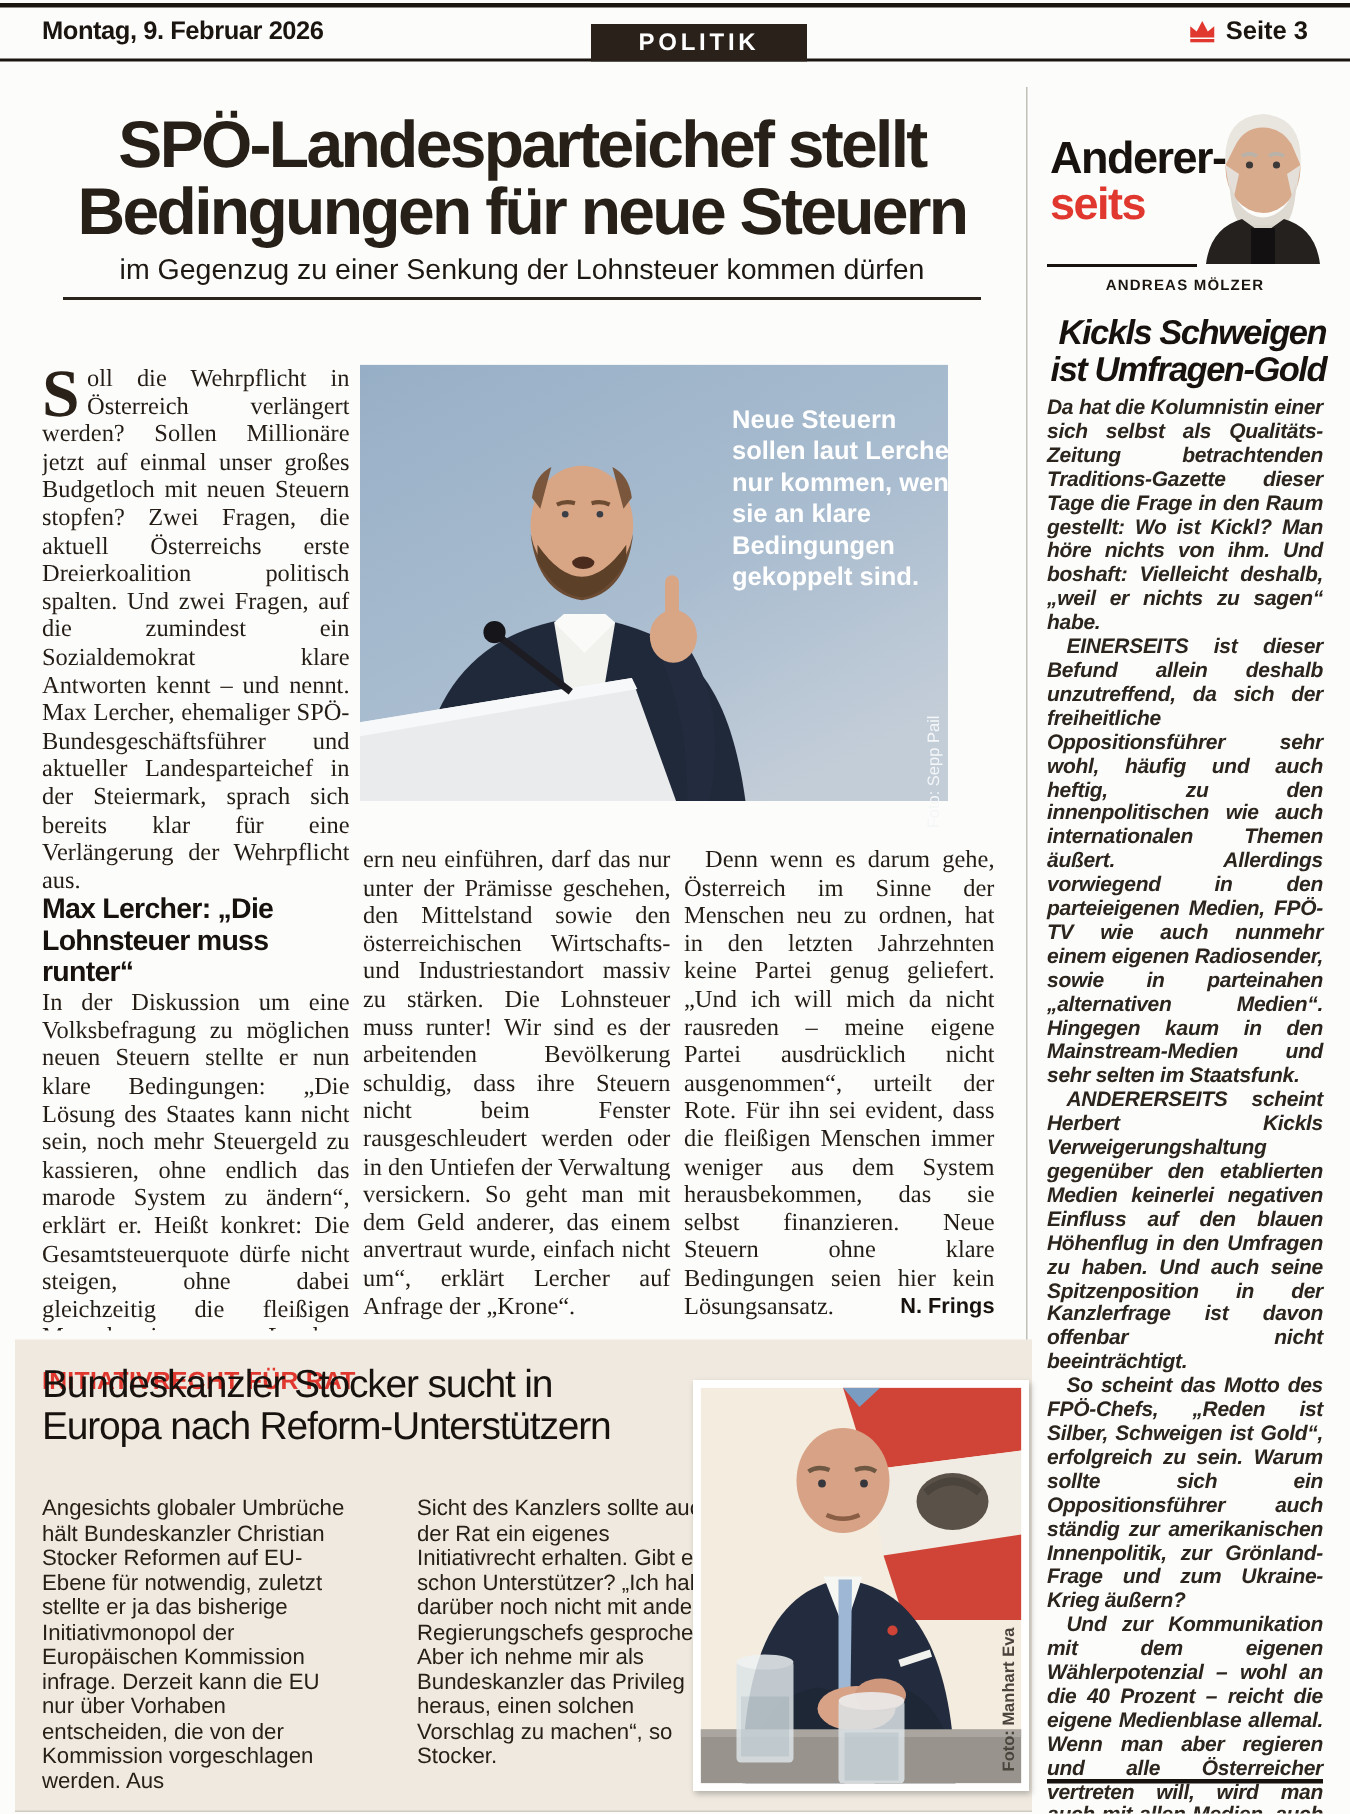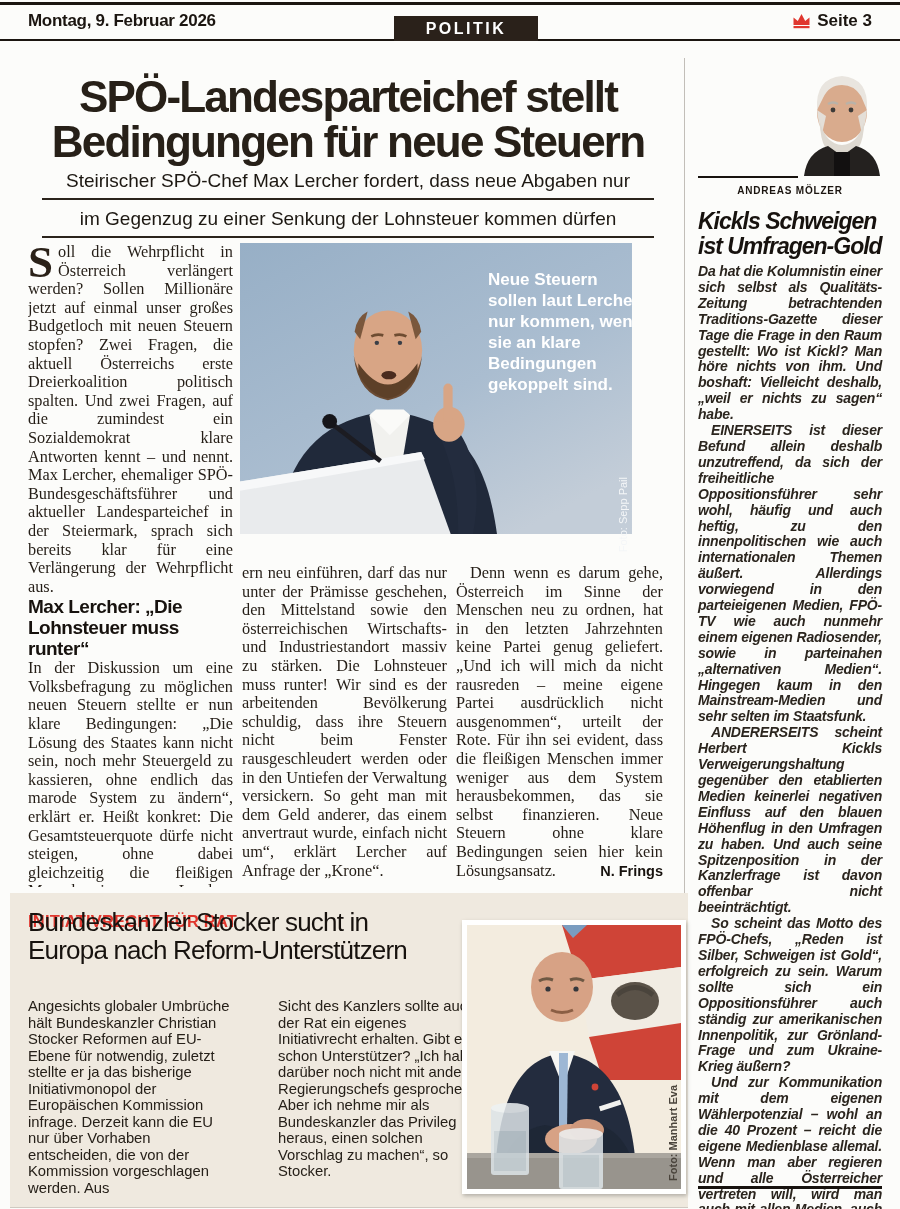--- a/index.html
+++ b/index.html
@@ -47,21 +47,21 @@
   
   .vdivider { position:absolute; left:684px; top:58px; width:1px; height:1140px; background:#c2beb8; }
   .sb-title { position:absolute; left:700px; top:90px; font-weight:bold; font-size:30px; line-height:31px;
               letter-spacing:-1px; color:#17120e; z-index:2; }
   .sb-title .red { color:#e0372e; }
   .sb-portrait { position:absolute; left:798px; top:64px; width:84px; height:112px; }
   .sb-rule  { position:absolute; left:698px; top:176px; width:100px; height:2px; background:#17120e; }
   .sb-author{ position:absolute; left:698px; top:185px; width:184px; text-align:center; font-weight:bold;
               font-size:10px; letter-spacing:0.8px; color:#1b1510; }
   .sb-coltitle { position:absolute; left:698px; top:209px; width:186px; font-weight:bold; font-style:italic;
-              font-size:23px; line-height:25px; letter-spacing:-1px; color:#17120e; }
+              font-size:23px; line-height:25px; letter-spacing:-1px; color:#17120e;text-align:right; }
   .sb-body  { position:absolute; left:698px; top:264px; width:184px; font-style:italic; font-weight:bold;
               font-size:14px; line-height:15.9px; letter-spacing:-0.2px; text-align:justify; color:#2b251e; }
   .sb-body p { margin:0; }
   .sb-body p + p { text-indent:13px; }
   .sb-endrule { position:absolute; left:698px; top:1186px; width:184px; height:3px; background:#17120e; }
 
   
   .bottom-panel { position:absolute; left:10px; top:893px; width:678px; height:314px; background:#efe9df;
                   box-shadow:0 1px 0 #cfcac1; }
   .b-kicker   { position:absolute; left:28px; top:912px; color:#e0372e; font-weight:bold; font-size:16.5px;
@@ -95,21 +95,20 @@
     </span>
     <span>Seite 3</span>
   </div>
   <div class="top-rule2"></div>
 
   <div class="headline">
     <span>SPÖ-Landesparteichef stellt</span><br>
     <span>Bedingungen für neue Steuern</span>
   </div>
   <div class="deck">
-    <span class="deck-line">Steirischer SPÖ-Chef Max Lercher fordert, dass neue Abgaben nur</span>
     <span class="deck-line">im Gegenzug zu einer Senkung der Lohnsteuer kommen dürfen</span>
   </div>
 
   <div class="col col-1">
     <p><span class="dropcap">S</span><span>oll die Wehrpflicht in Österreich verlängert werden? Sollen Millionäre jetzt auf einmal unser großes Budgetloch mit neuen Steuern stopfen? Zwei Fragen, die aktuell Österreichs erste Dreierkoalition politisch spalten. Und zwei Fragen, auf die zumindest ein Sozialdemokrat klare Antworten kennt – und nennt. Max Lercher, ehemaliger SPÖ-Bundesgeschäftsführer und aktueller Landesparteichef in der Steiermark, sprach sich bereits klar für eine Verlängerung der Wehrpflicht aus.</span></p>
     <p class="subhead">Max Lercher: „Die Lohnsteuer muss runter“</p>
     <p>In der Diskussion um eine Volksbefragung zu möglichen neuen Steuern stellte er nun klare Bedingungen: „Die Lösung des Staates kann nicht sein, noch mehr Steuergeld zu kassieren, ohne endlich das marode System zu ändern“, erklärt er. Heißt konkret: Die Gesamtsteuerquote dürfe nicht steigen, ohne dabei gleichzeitig die fleißigen Menschen in unserem Land zu entlasten. „Sollte der Bund tatsächlich Steu-</p>
   </div>
 
   <div class="photo-main">
@@ -155,20 +154,24 @@
 
   <div class="col col-2">
     <p>ern neu einführen, darf das nur unter der Prämisse geschehen, den Mittelstand sowie den österreichischen Wirtschafts- und Industriestandort massiv zu stärken. Die Lohnsteuer muss runter! Wir sind es der arbeitenden Bevölkerung schuldig, dass ihre Steuern nicht beim Fenster rausgeschleudert werden oder in den Untiefen der Verwaltung versickern. So geht man mit dem Geld anderer, das einem anvertraut wurde, einfach nicht um“, erklärt Lercher auf Anfrage der „Krone“.</p>
   </div>
   <div class="col col-3">
     <p class="indent">Denn wenn es darum gehe, Österreich im Sinne der Menschen neu zu ordnen, hat in den letzten Jahrzehnten keine Partei genug geliefert. „Und ich will mich da nicht rausreden – meine eigene Partei ausdrücklich nicht ausgenommen“, urteilt der Rote. Für ihn sei evident, dass die fleißigen Menschen immer weniger aus dem System herausbekommen, das sie selbst finanzieren. Neue Steuern ohne klare Bedingungen seien hier kein Lösungsansatz.</p>
     <div class="byline">N. Frings</div>
   </div>
 
   <div class="vdivider"></div>
+  <div class="sb-title">
+    <span>Anderer-</span><br>
+    <span class="red">seits</span>
+  </div>
   <div class="sb-portrait">
     <svg viewBox="0 0 84 112">
       <ellipse cx="44" cy="48" rx="25" ry="30" fill="#d9ab8d"></ellipse>
       <path d="M19,46 Q17,14 44,12 Q71,14 69,46 L63,32 Q56,21 44,21 Q31,21 25,34 Z" fill="#e9e5df"></path>
       <path d="M19,46 Q21,62 24,70 L28,52 Z" fill="#e4dfd8"></path>
       <path d="M69,46 Q67,62 64,70 L60,52 Z" fill="#e4dfd8"></path>
       <path d="M22,58 Q22,92 44,94 Q66,92 66,58 Q60,80 44,81 Q28,80 22,58 Z" fill="#ded9d1"></path>
       <path d="M35,96 Q44,100 53,96 L53,86 L35,86 Z" fill="#d9d4cc"></path>
       <circle cx="35" cy="46" r="2.4" fill="#3c3a38"></circle>
       <circle cx="53" cy="46" r="2.4" fill="#3c3a38"></circle>

